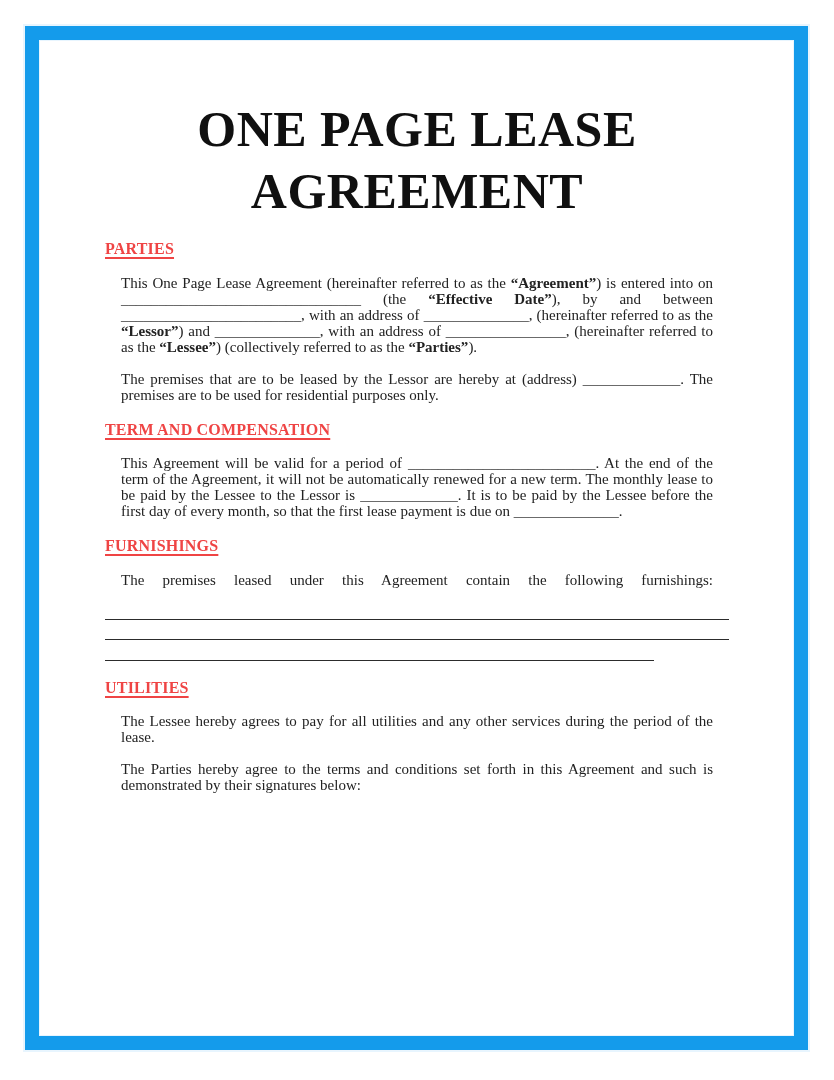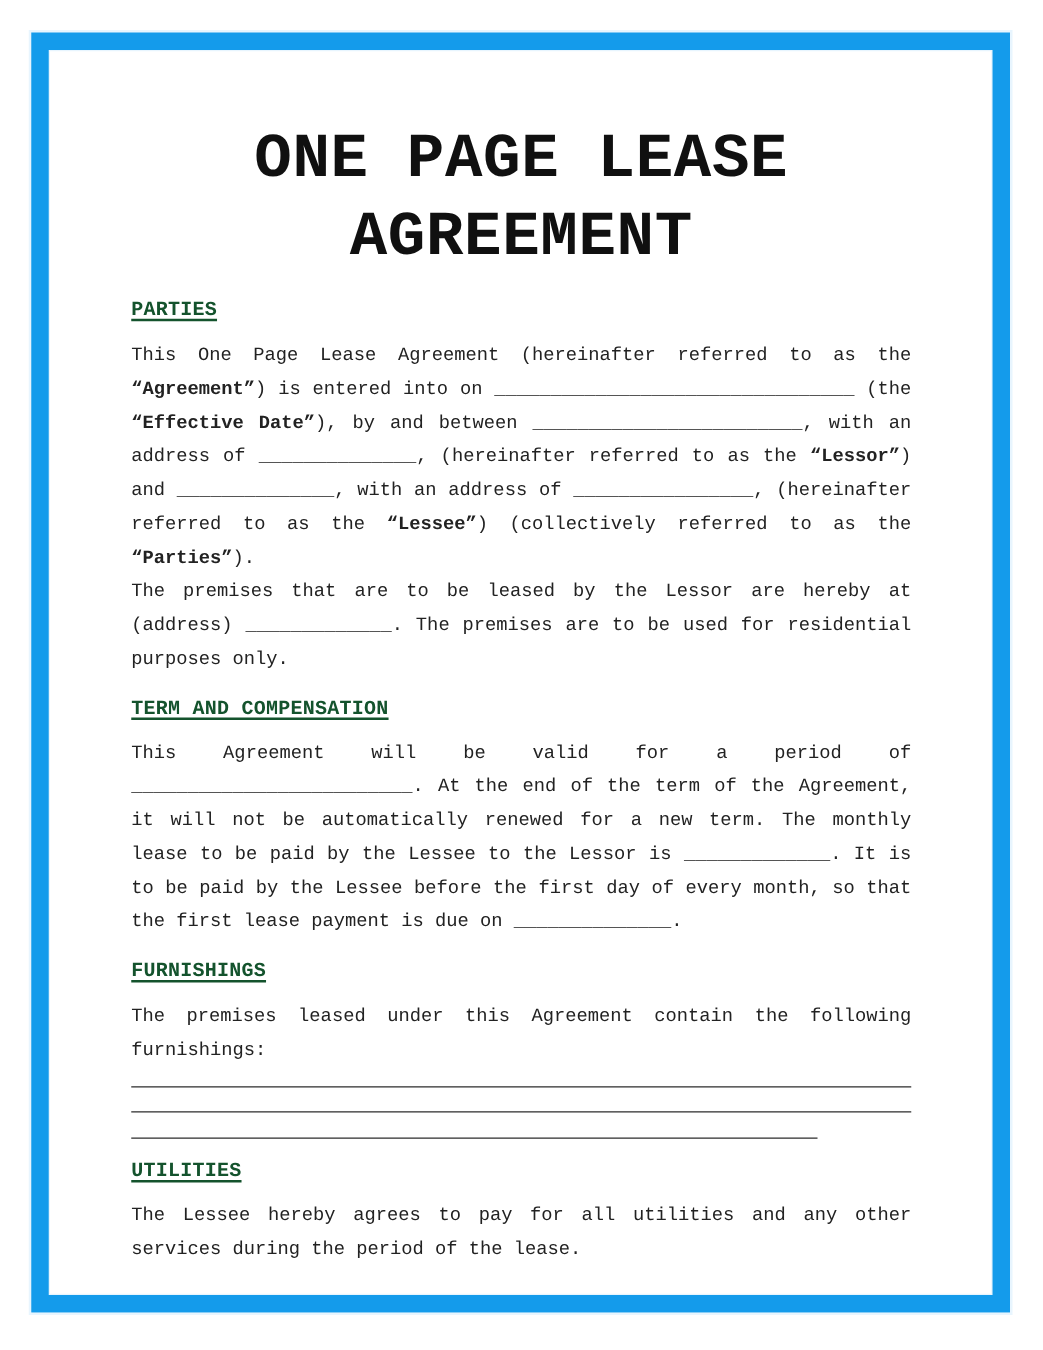--- a/index.html
+++ b/index.html
@@ -1,21 +1,21 @@
 <!DOCTYPE html>
 <html><head>
 <meta charset="utf-8">
 <style>
   html, body { margin: 0; padding: 0; background: #ffffff; }
   .sheet {
     position: relative;
     width: 834px;
     height: 1080px;
     background: #ffffff;
-    font-family: Liberation Mono, monospace;
+    font-family: Liberation Serif, serif;
     color: #1e1e1e;
     overflow: hidden;
   }
   .frame {
     position: absolute;
     top: 26px; left: 25px; right: 26px; bottom: 30px;
     border: 14px solid #149BEB;
     box-shadow: 0 0 0 2px #e8f5fe, inset 0 0 0 1px #e8f5fe;
   }
   .content {
@@ -31,30 +31,30 @@
     font-weight: bold;
     text-align: center;
     letter-spacing: 0.5px;
     color: #101010;
   }
   h2.heading {
     font-size: 16px;
     line-height: 19.7px;
     font-weight: bold;
     margin: 17px 0 12px 0;
-    color: #14532d;
+    color: #ef4444;
     text-decoration: underline;
     text-decoration-thickness: 1.5px;
     text-underline-offset: 3px;
     letter-spacing: 0.2px;
   }
   p.body {
-    margin: 0;
+    margin: 16px;
     font-size: 15px;
-    line-height: 27px;
+    line-height: 16px;
     text-align: justify;
     color: #222222;
   }
   p.jall { text-align-last: justify; }
   .b { font-weight: bold; }
   .blank { white-space: nowrap; color: #3a3a3a; }
   .rules { margin-top: 0; }
   .rule {
     height: 19.5px;
     border-bottom: 1.3px solid #2c2c2c;
@@ -93,16 +93,17 @@
           <div class="rule" style="width: 88%;"></div>
         </div>
     </section>
 
     <section>
       <h2 class="heading">UTILITIES</h2>
       <p class="body"><span>The Lessee hereby agrees to pay for all utilities and any other services during the period of the lease.</span></p>
     </section>
 
     <section>
+      <p class="body"><span>The Parties hereby agree to the terms and conditions set forth in this Agreement and such is demonstrated by their signatures below:</span></p>
     </section>
 
   </div>
 </div>
 
 </body></html>

